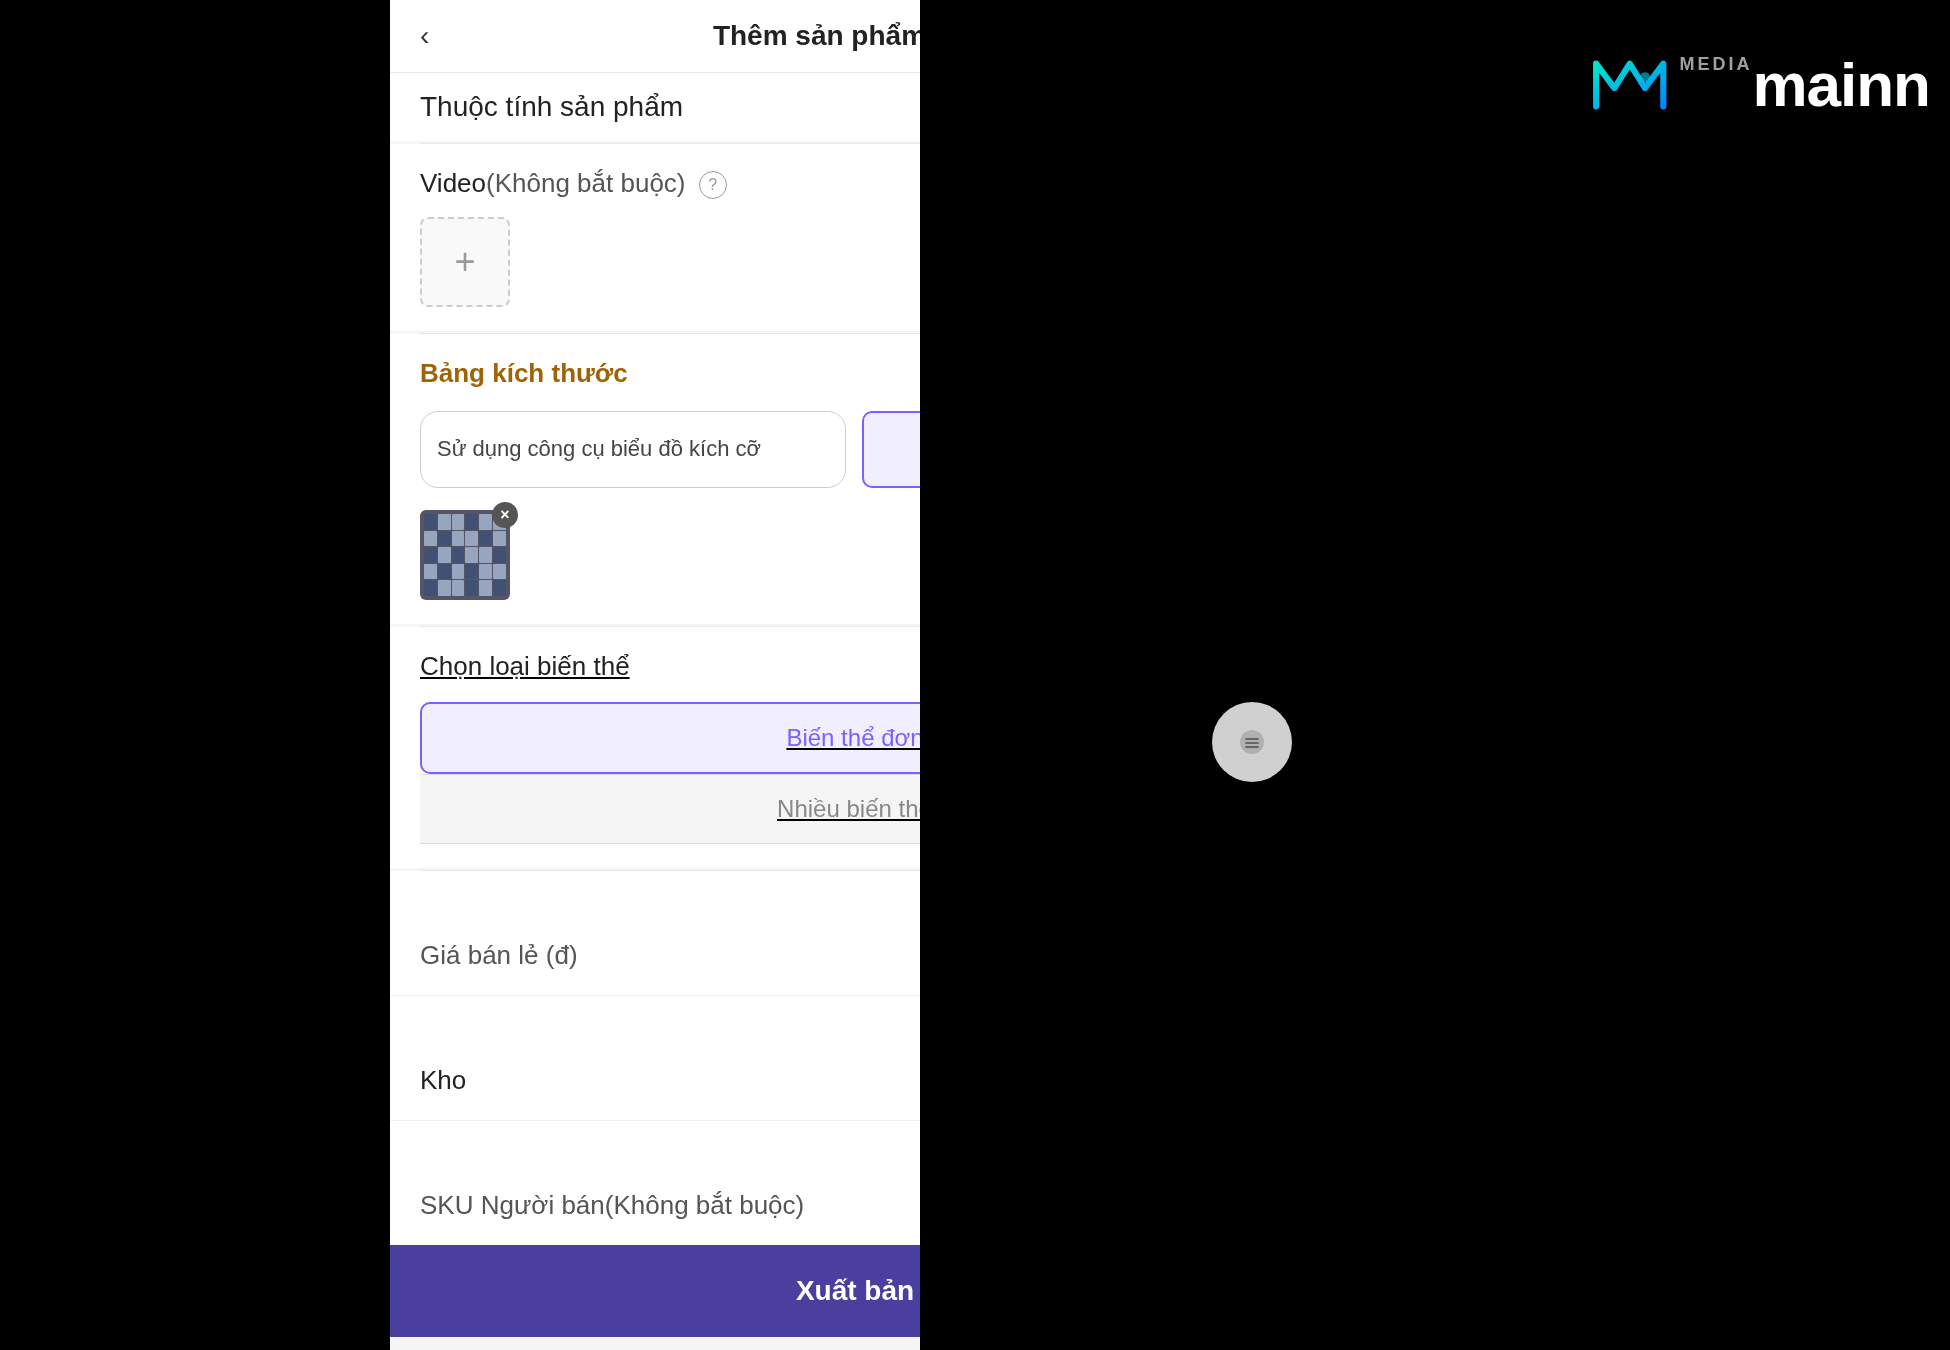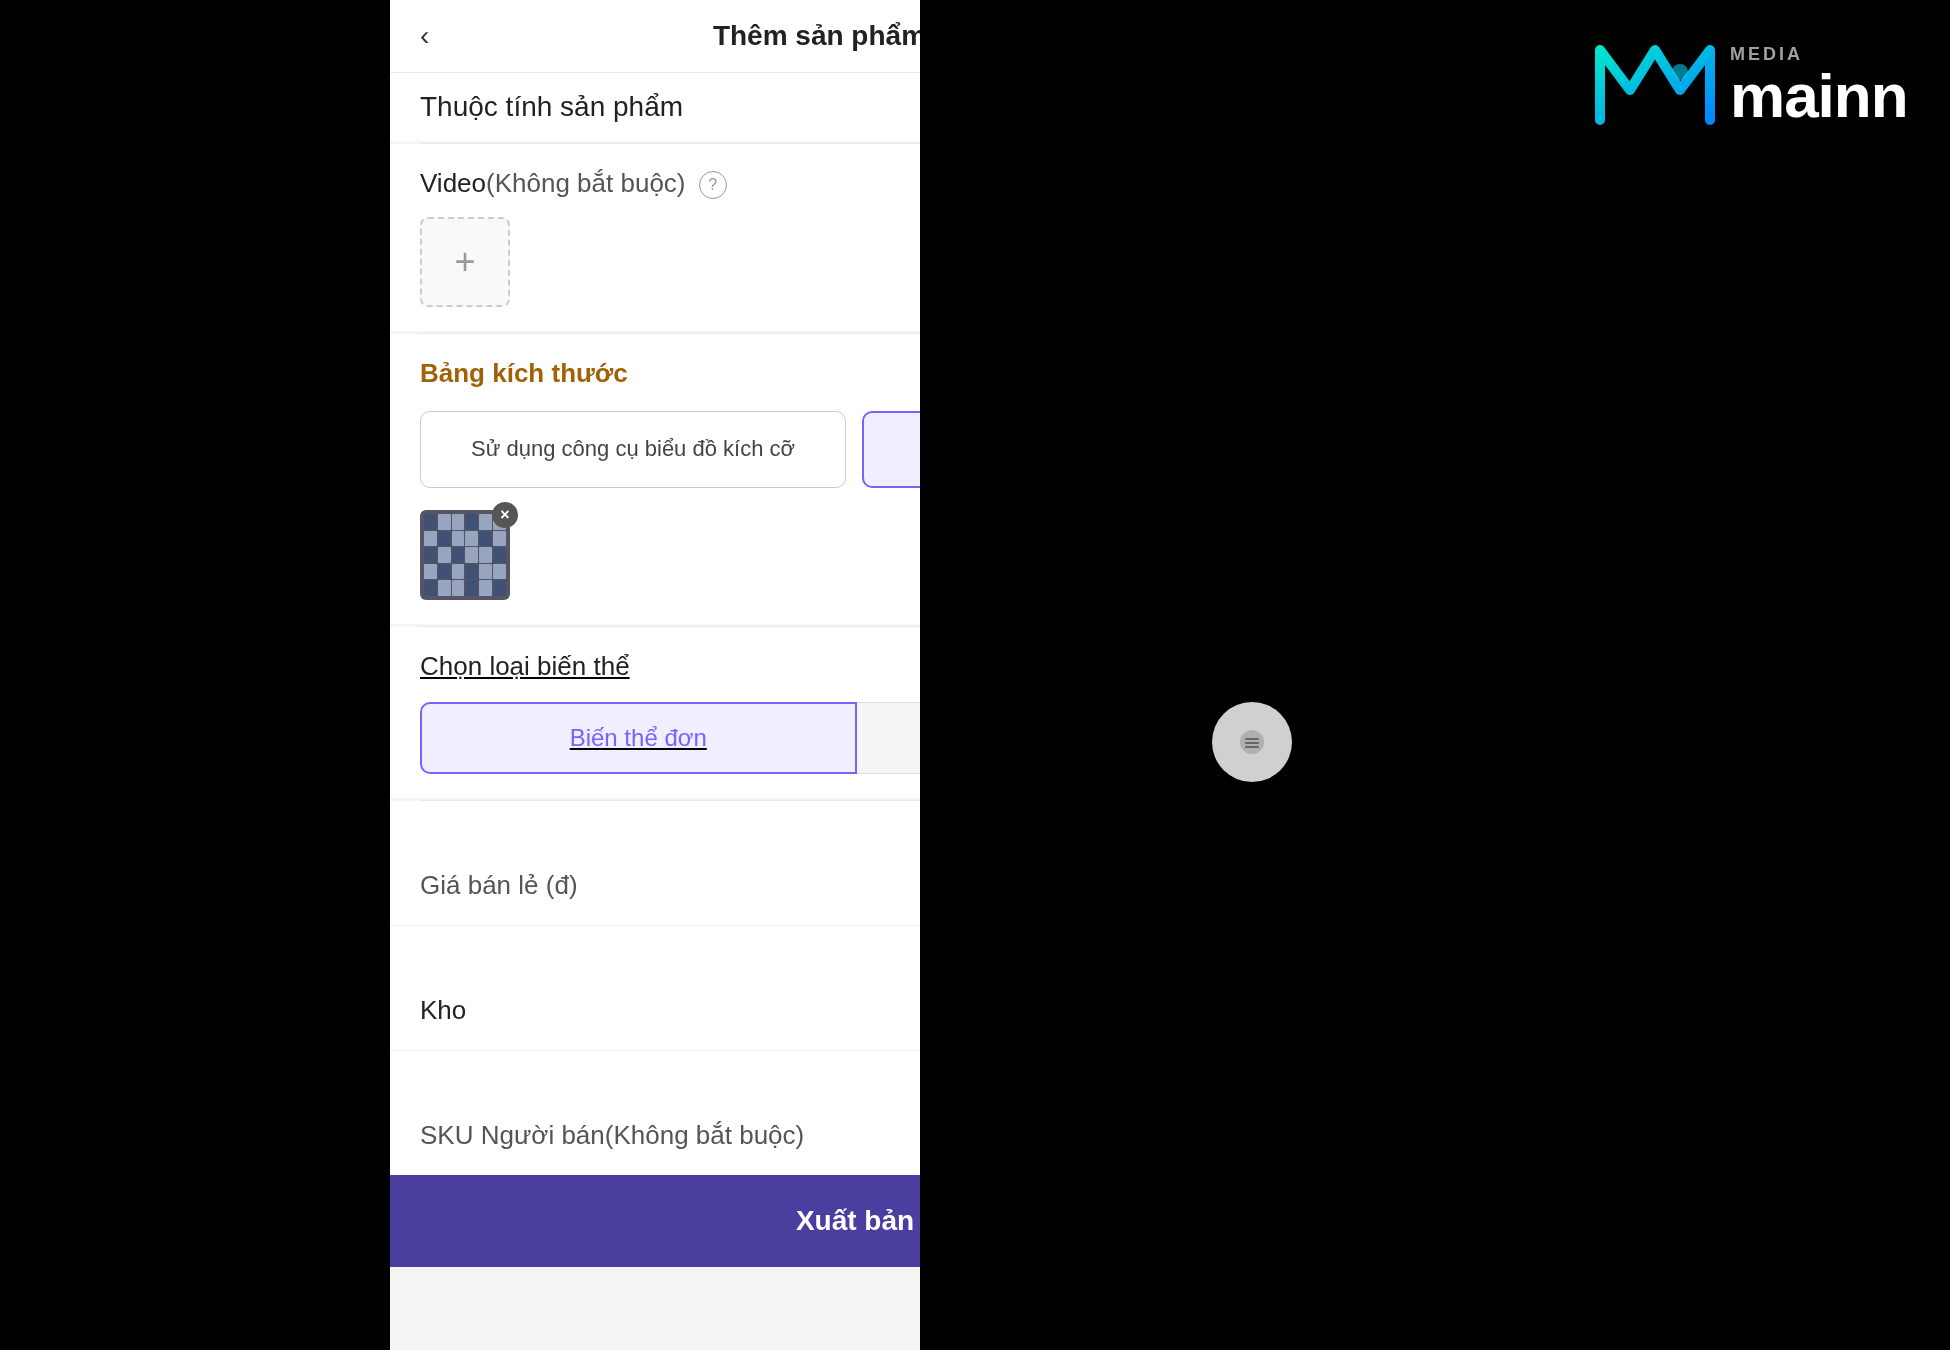--- a/index.html
+++ b/index.html
@@ -159,25 +159,24 @@
     }
     .bang-buttons {
       display: flex;
       gap: 16px;
       margin-bottom: 22px;
     }
     .btn-su-dung {
       flex: 1;
       padding: 22px 16px;
       border: 1.5px solid #ccc;
-      border-radius: 10px;
+      border-radius: 18px;
       background: #fff;
       font-size: 22px;
       color: #444;
-      text-align: center;
       cursor: pointer;
       line-height: 1.4;
     }
     .btn-tai-anh {
       flex: 1;
       padding: 22px 16px;
       border: 2px solid #7b61ff;
       border-radius: 10px;
       background: #f0eeff;
       font-size: 24px;
@@ -242,20 +241,21 @@
     }
     .bien-the-label {
       font-size: 26px;
       font-weight: 500;
       color: #222;
       margin-bottom: 20px;
     }
     .bien-the-buttons {
       display: flex;
       gap: 0;
+      flex-direction: column;
     }
     .btn-bien-the-don {
       flex: 1;
       padding: 20px 10px;
       border: 2px solid #7b61ff;
       border-radius: 10px 0 0 10px;
       background: #f0eeff;
       font-size: 24px;
       color: #7b61ff;
       text-align: center;
@@ -342,21 +342,20 @@
       display: flex;
       align-items: center;
       gap: 10px;
     }
     .logo-m {
       width: 130px;
       height: 110px;
     }
     .logo-text-area {
       display: flex;
-      flex-direction: column;
     }
     .media-text {
       font-size: 18px;
       font-weight: 600;
       color: #a0a0a0;
       letter-spacing: 3px;
       text-transform: uppercase;
     }
     .mainn-text {
       font-size: 62px;

